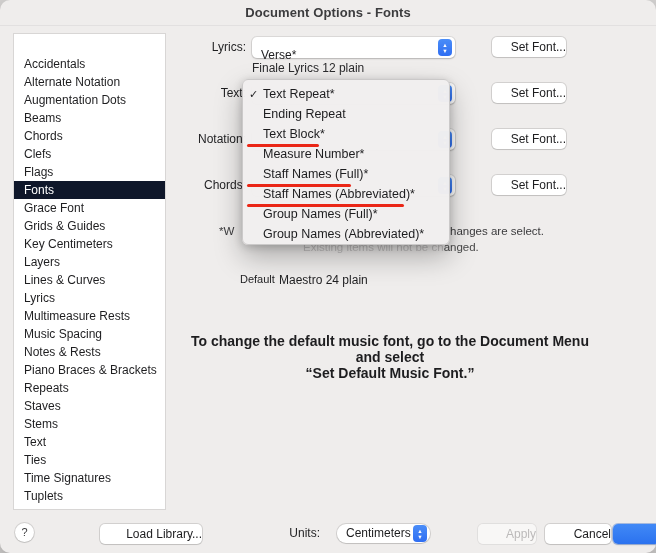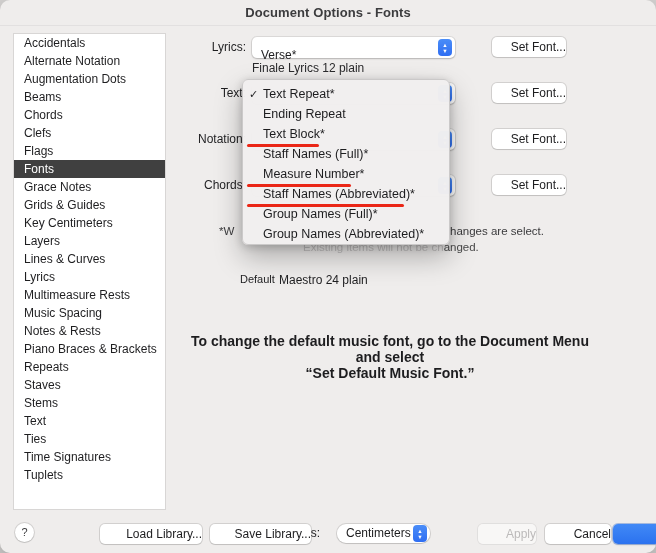--- a/index.html
+++ b/index.html
@@ -13,28 +13,28 @@
   
   .titlebar {
     position:absolute; left:0; top:0; width:656px; height:26px;
     border-bottom:1px solid rgba(0,0,0,.05);
     display:flex; align-items:center; justify-content:center;
   }
   .titlebar .title { font-size:13px; font-weight:bold; color:#3c3c3e; letter-spacing:.1px; }
   
   .sidebar {
     position:absolute; left:13px; top:33px; width:153px; height:477px;
-    background:#ffffff; border:1px solid #d8d6d5; padding-top:0;
+    background:#ffffff; border:1px solid #d8d6d5; padding-top:21px;
     overflow:hidden;
   }
   .side-item {
     height:18px; line-height:18px; padding-left:10px;
     font-size:12px; color:#1e1e20; white-space:nowrap; cursor:default;
   }
-  .side-item.selected { background:#404040; color:#ffffff; }
+  .side-item.selected { background:#0f172a; color:#ffffff; }
   
   .row-label {
     position:absolute; left:60px; width:186px; height:21px; line-height:21px;
     text-align:right; font-size:12px; color:#1f1f21; z-index:1;
   }
   .popup {
     position:absolute; left:252px; width:203px; height:21px; z-index:1;
     background:#ffffff; border-radius:5px;
     box-shadow:0 0 0 1px rgba(0,0,0,.08), 0 1px 2px rgba(0,0,0,.18);
   }
@@ -114,21 +114,21 @@
 
   <div class="sidebar">
     <div class="side-item">Accidentals</div>
     <div class="side-item">Alternate Notation</div>
     <div class="side-item">Augmentation Dots</div>
     <div class="side-item">Beams</div>
     <div class="side-item">Chords</div>
     <div class="side-item">Clefs</div>
     <div class="side-item">Flags</div>
     <div class="side-item selected">Fonts</div>
-    <div class="side-item">Grace Notes</div>
+    <div class="side-item">Grace Font</div>
     <div class="side-item">Grids &amp; Guides</div>
     <div class="side-item">Key Centimeters</div>
     <div class="side-item">Layers</div>
     <div class="side-item">Lines &amp; Curves</div>
     <div class="side-item">Lyrics</div>
     <div class="side-item">Multimeasure Rests</div>
     <div class="side-item">Music Spacing</div>
     <div class="side-item">Notes &amp; Rests</div>
     <div class="side-item">Piano Braces &amp; Brackets</div>
     <div class="side-item">Repeats</div>
@@ -198,43 +198,42 @@
       <span class="check">✓</span>
       <span>Text Repeat*</span>
     </div>
     <div class="menu-item">
       <span>Ending Repeat</span>
     </div>
     <div class="menu-item">
       <span>Text Block*</span>
     </div>
     <div class="menu-item">
+      <span>Measure Number*</span>
+    </div>
+    <div class="menu-item">
       <span>Staff Names (Full)*</span>
-    </div>
-    <div class="menu-item">
-      <span>Measure Number*</span>
     </div>
     <div class="menu-item">
       <span>Staff Names (Abbreviated)*</span>
     </div>
     <div class="menu-item">
       <span>Group Names (Full)*</span>
     </div>
     <div class="menu-item">
       <span>Group Names (Abbreviated)*</span>
     </div>
 
     <div class="red-underline" style="top:64px; width:72px; background:#ea2616;"></div>
     <div class="red-underline" style="top:104px; width:104px; background:#ea2616;"></div>
     <div class="red-underline" style="top:124px; width:157px; background:#ea2616;"></div>
   </div>
 
   <div class="help-btn">?</div>
   <div class="btn" style="left:72px; top:524px; width:102px;">Load Library...</div>
-  <div class="btn" style="left:182px; top:524px; width:101px;">Save Library...</div>
   <div class="units-label">Units:</div>
   <div class="units-popup">
     <span class="pvalue">Centimeters</span>
     <span class="stepper">
         <span>▲</span>
         <span>▼</span>
       </span>
   </div>
   <div class="btn disabled" style="left:450px; top:524px; width:58px;">Apply</div>
   <div class="btn" style="left:517px; top:524px; width:66px;">Cancel</div>

